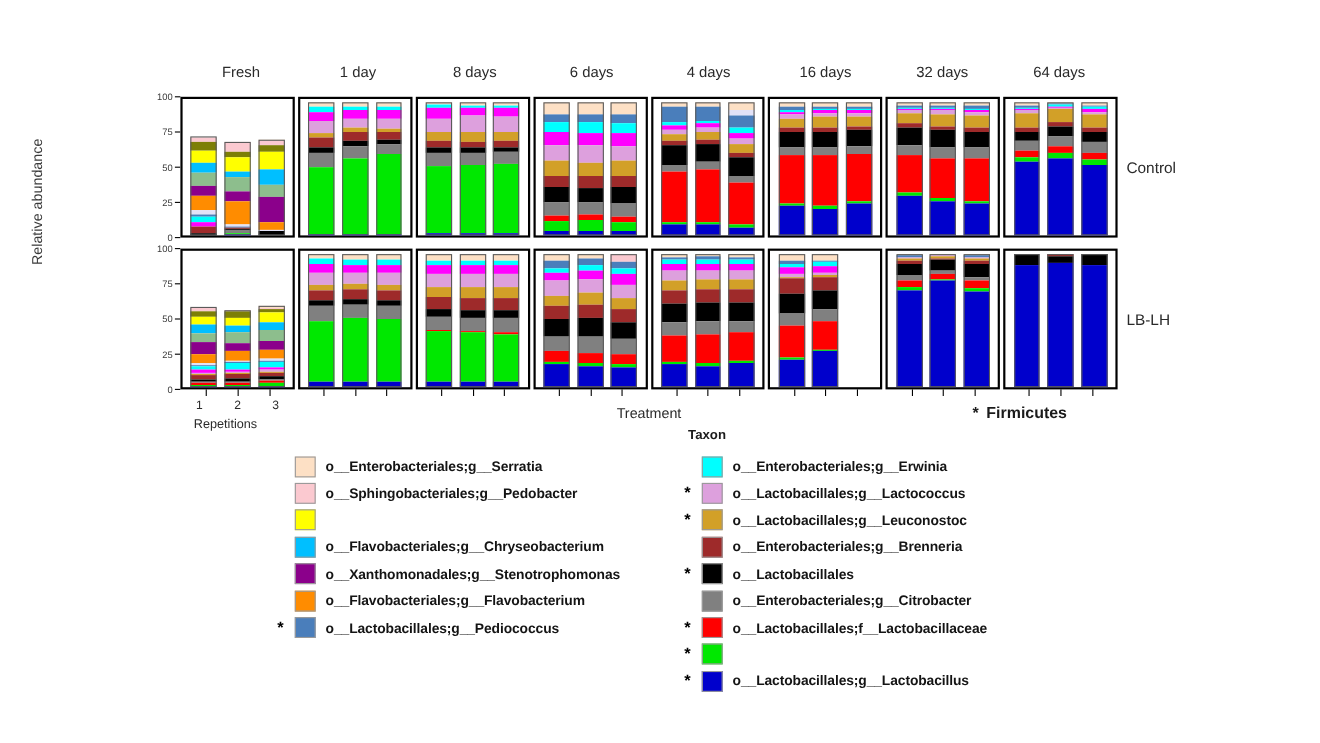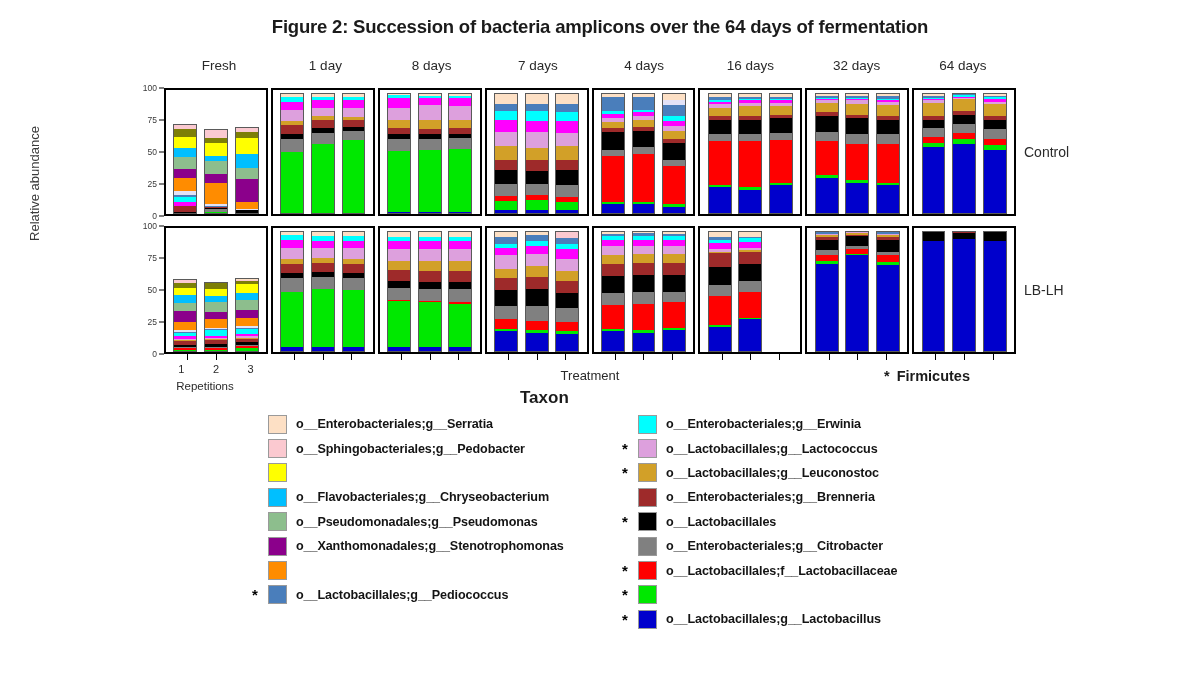--- a/index.html
+++ b/index.html
@@ -137,24 +137,24 @@
   }
   .treatment-label {
     position: absolute;
     font-size: 13px;
     color: #2a2a2a;
     text-align: center;
     width: 140px;
   }
   .taxon-label {
     position: absolute;
-    font-size: 17px;
+    font-size: 12px;
     font-weight: bold;
     color: #1b1b1b;
-    text-align: left;
+    text-align: right;
     width: 140px;
   }
   .firmicutes-note {
     position: absolute;
     font-size: 14.5px;
     font-weight: bold;
     color: #1b1b1b;
     white-space: nowrap;
   }
   .firmicutes-note .star { margin-right: 7px; }
@@ -190,29 +190,28 @@
     color: #141414;
     white-space: nowrap;
     letter-spacing: -0.1px;
   }
 </style>
 </head>
 <body>
 
 <div id="root">
 
-  <div class="fig-title">Figure 2: Succession of bacteria amplicons over the 64 days of fermentation</div>
 
   <div class="plot-area">
 
     <div class="col-headers" id="col-headers">
         <div class="col-header">Fresh</div>
         <div class="col-header">1 day</div>
         <div class="col-header">8 days</div>
-        <div class="col-header">7 days</div>
+        <div class="col-header">6 days</div>
         <div class="col-header">4 days</div>
         <div class="col-header">16 days</div>
         <div class="col-header">32 days</div>
         <div class="col-header">64 days</div>
       </div>
 
     <div class="ylabel">Relative abundance</div>
 
     <div class="yaxis" id="yaxis-0" style="top:30px; height:128px;">
         <div class="ytick" style="top: 100%;">0</div>
@@ -1038,31 +1037,27 @@
           <span class="legend-star"></span>
           <span class="swatch" style="background: rgb(255, 255, 0);"></span>
         </div>
         <div class="legend-item">
           <span class="legend-star"></span>
           <span class="swatch" style="background: rgb(0, 191, 255);"></span>
           <span class="legend-text">o__Flavobacteriales;g__Chryseobacterium</span>
         </div>
         <div class="legend-item">
           <span class="legend-star"></span>
-          <span class="swatch" style="background: rgb(141, 190, 141);"></span>
-          <span class="legend-text">o__Pseudomonadales;g__Pseudomonas</span>
-        </div>
-        <div class="legend-item">
-          <span class="legend-star"></span>
           <span class="swatch" style="background: rgb(139, 0, 139);"></span>
           <span class="legend-text">o__Xanthomonadales;g__Stenotrophomonas</span>
         </div>
         <div class="legend-item">
           <span class="legend-star"></span>
           <span class="swatch" style="background: rgb(255, 140, 0);"></span>
+          <span class="legend-text">o__Flavobacteriales;g__Flavobacterium</span>
         </div>
         <div class="legend-item">
           <span class="legend-star">*</span>
           <span class="swatch" style="background: rgb(74, 126, 187);"></span>
           <span class="legend-text">o__Lactobacillales;g__Pediococcus</span>
         </div>
       </div>
     <div class="legend-col right" id="legend-right">
         <div class="legend-item">
           <span class="legend-star"></span>

